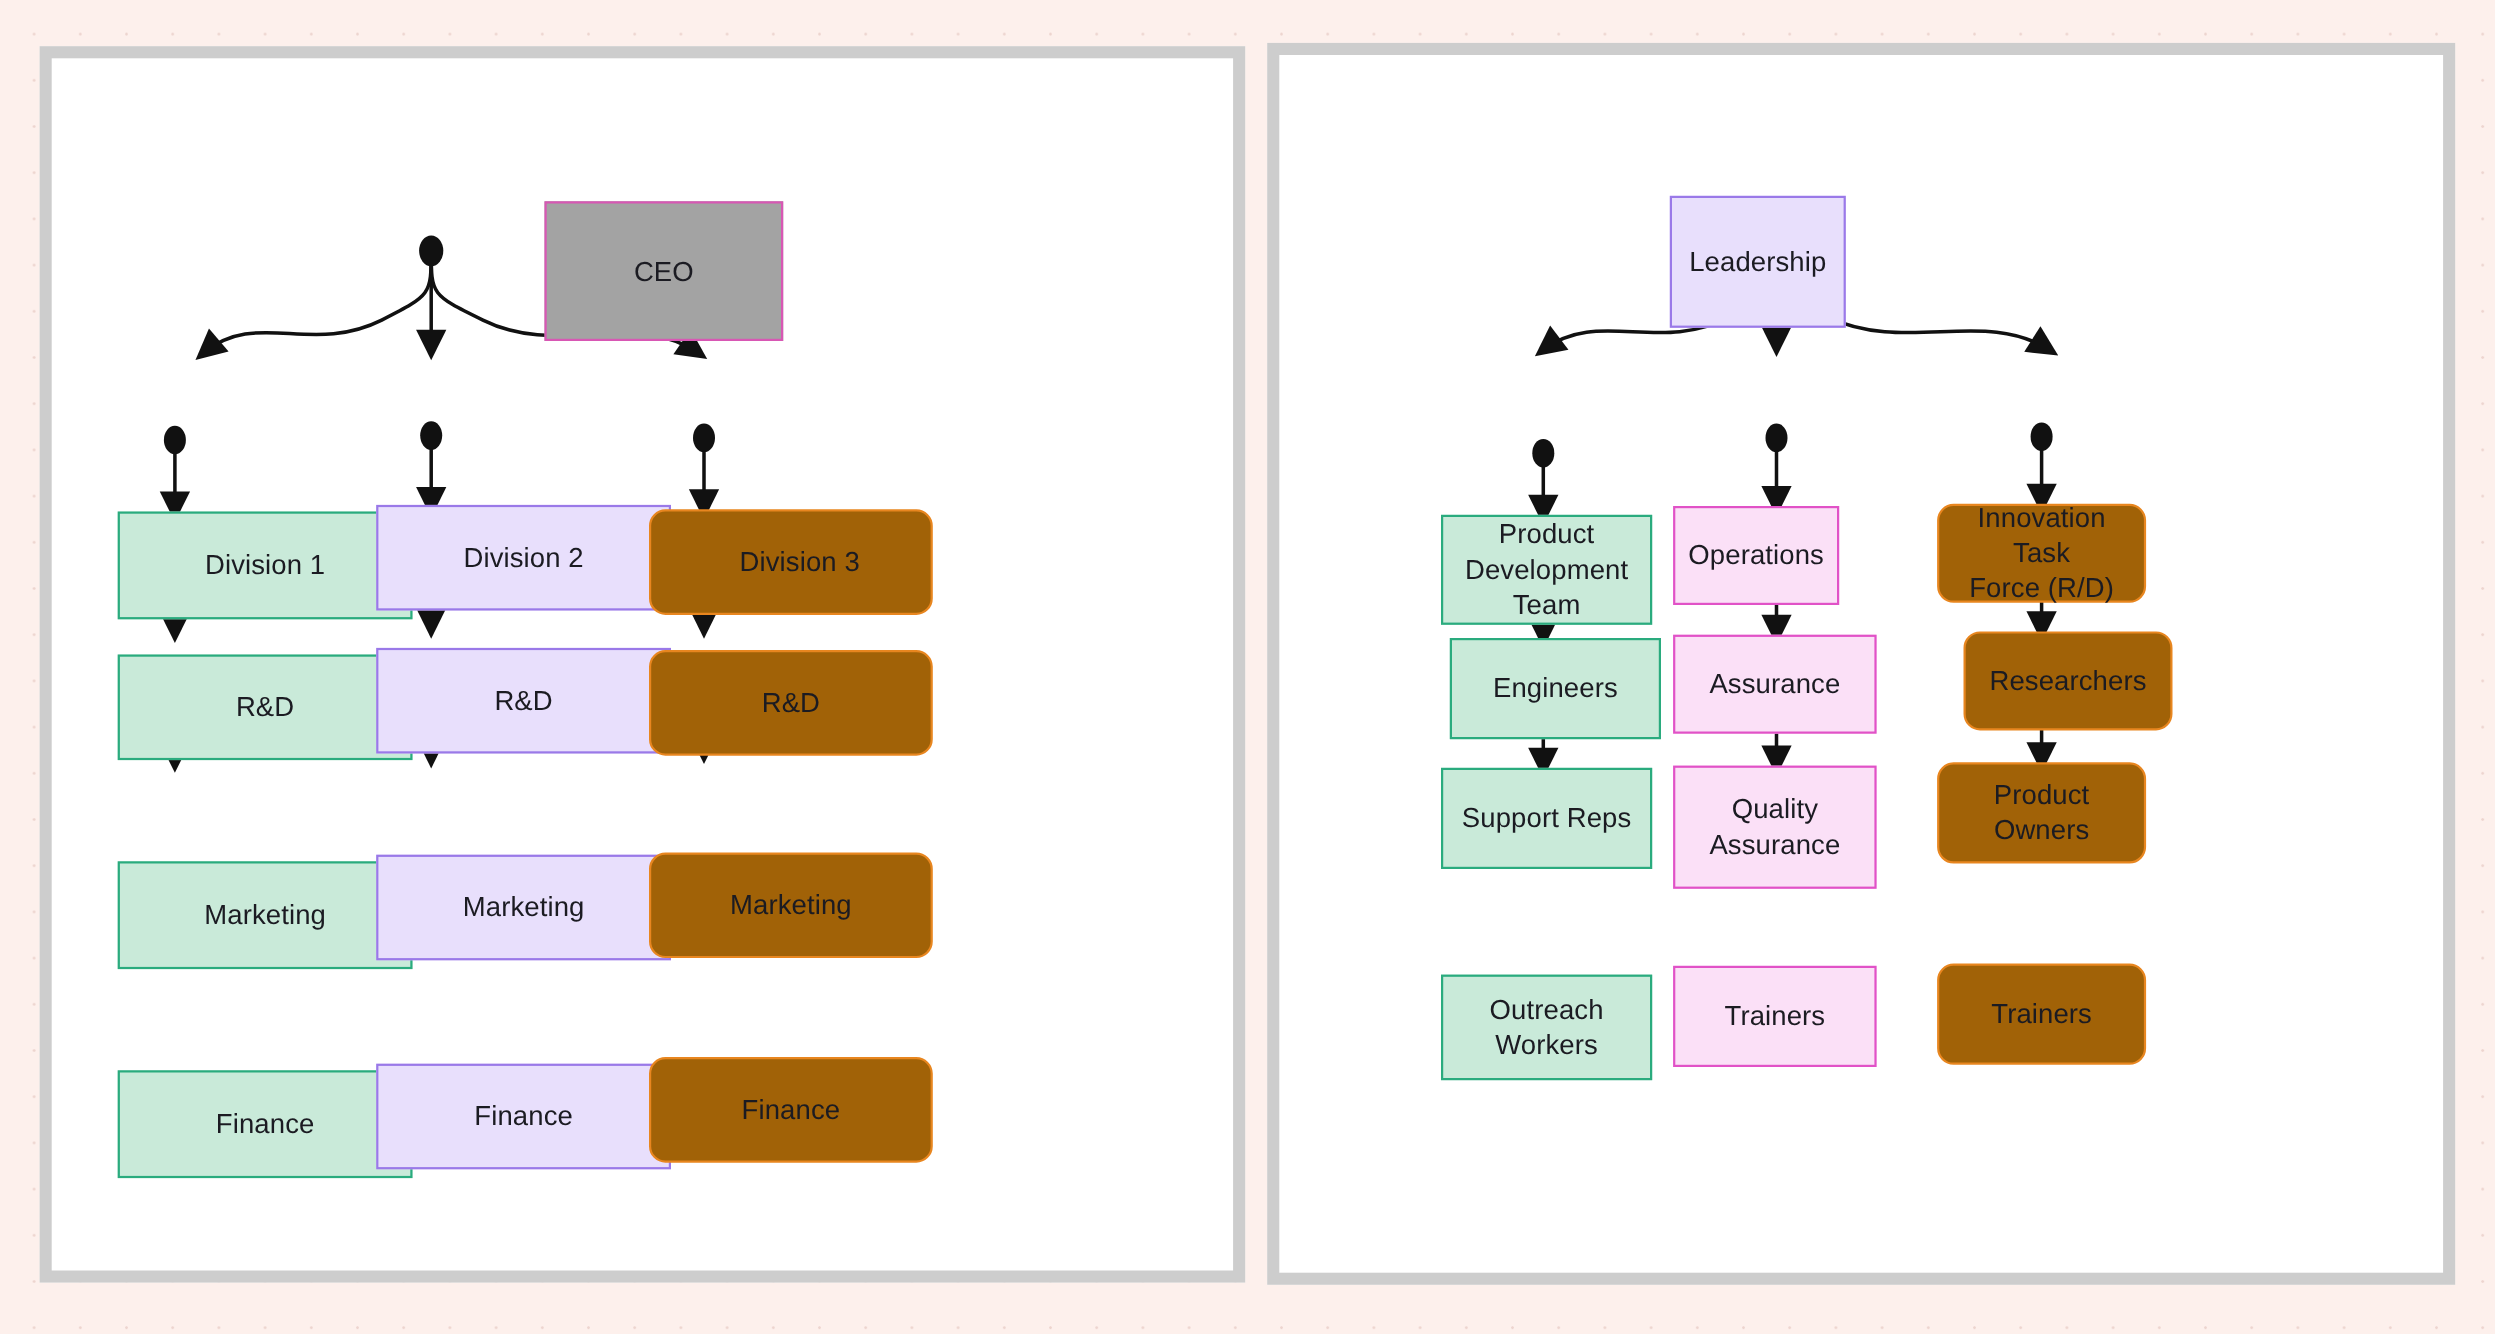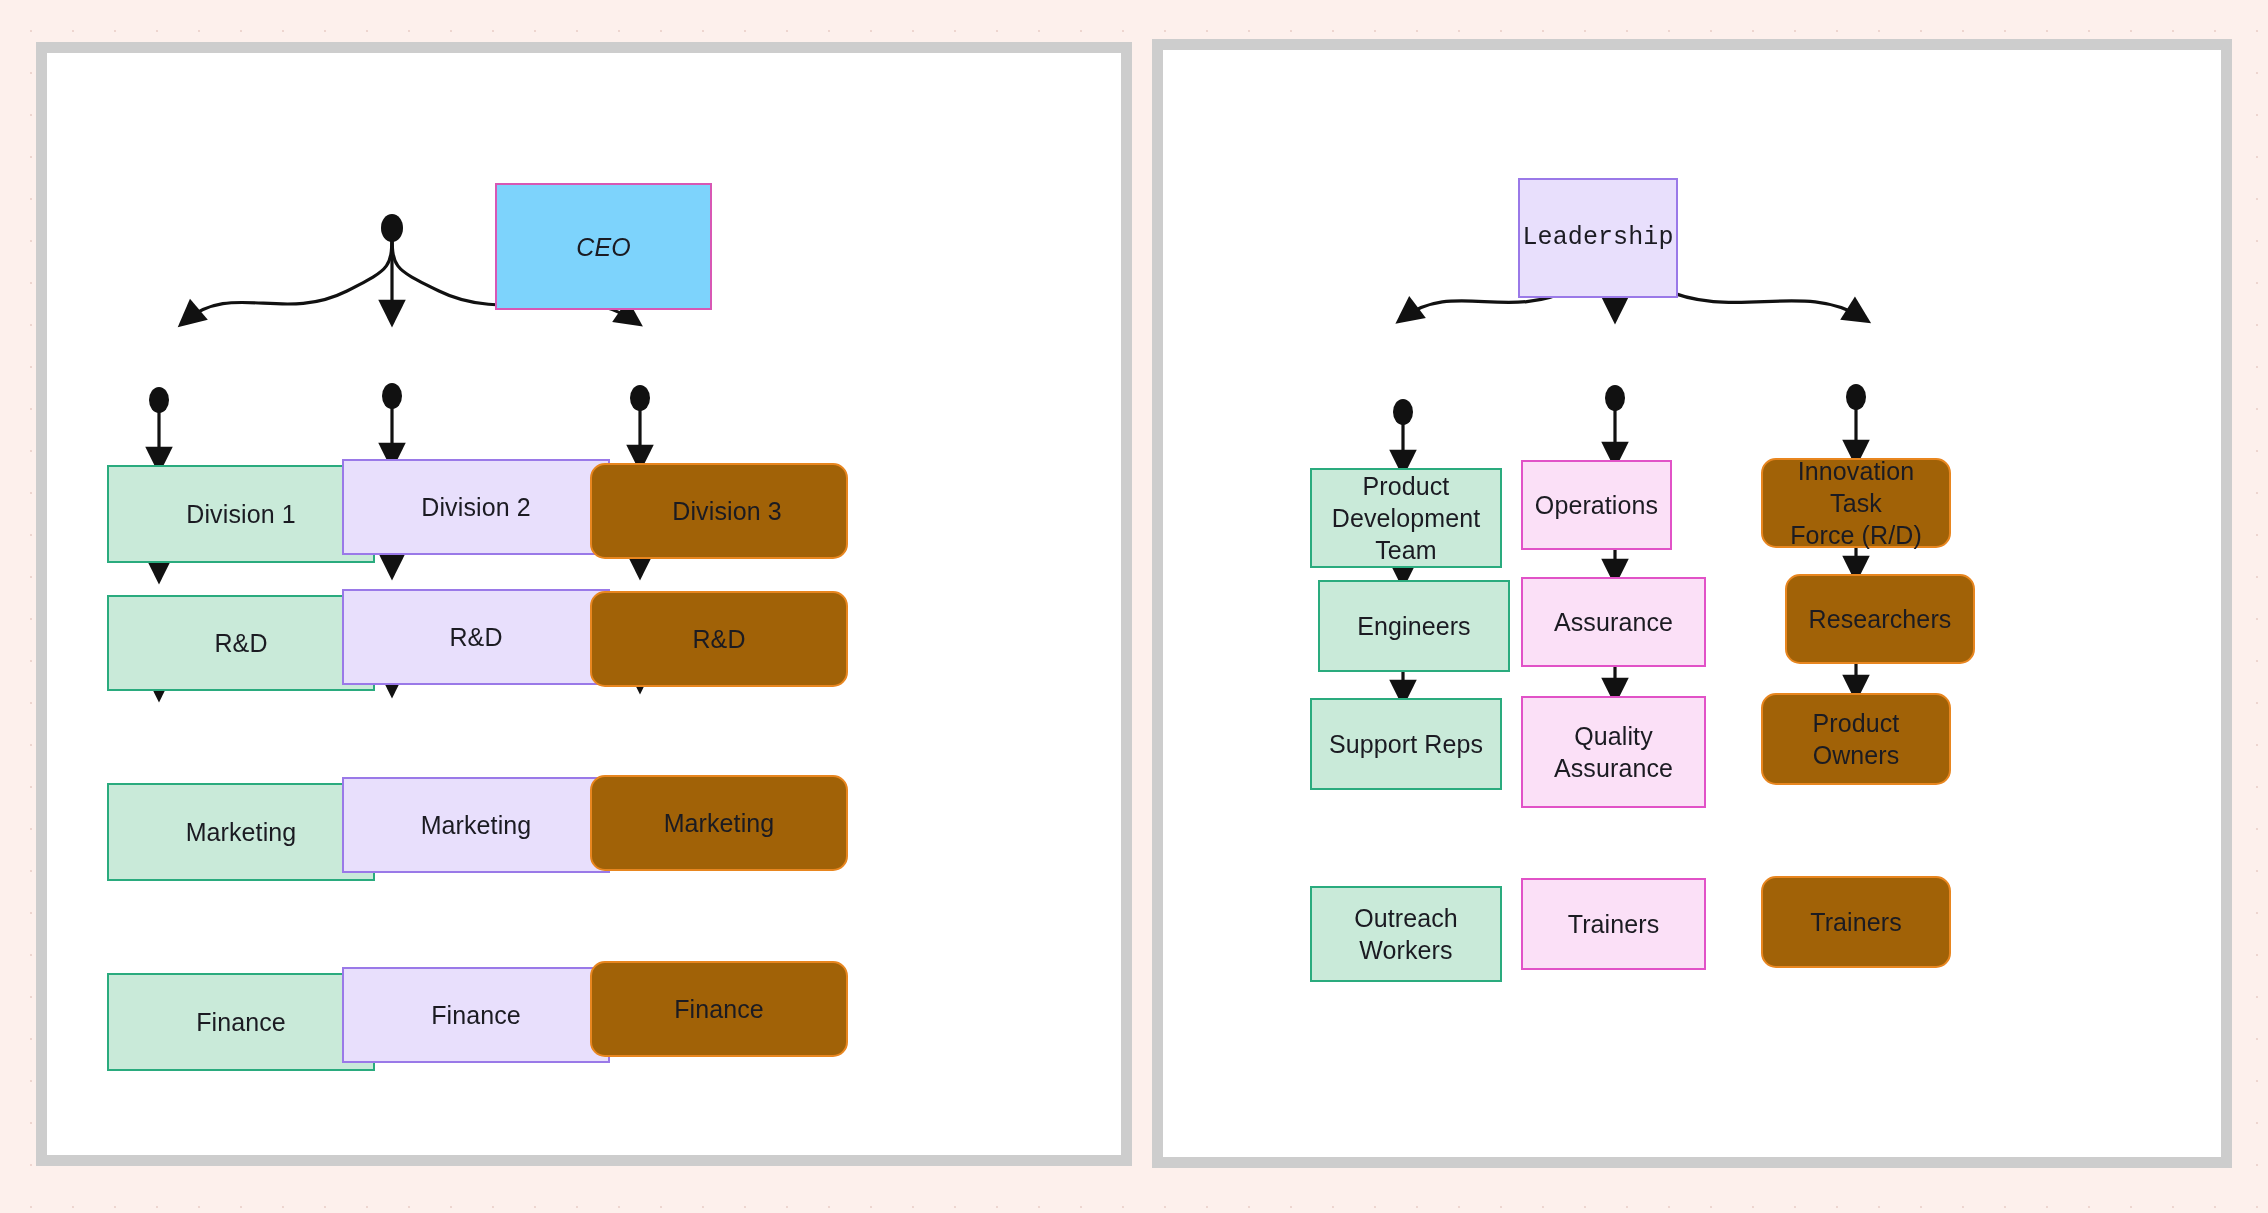--- a/index.html
+++ b/index.html
@@ -36,21 +36,21 @@
     text-align:center;
     color:#1b1b22;
     font-size:25px;
     line-height:1.28;
     letter-spacing:.1px;
     padding:2px 8px;
   }
   .node span{display:block;}
 
   
-  .c-pink   {background:#7dd3fc; border-color:#d857b4;font-style:italic;}
+  .c-pink   {background:#a3a3a3; border-color:#d857b4;}
   .c-green  {background:#c9ead9; border-color:#2aab7e;}
   .c-purple {background:#e8dffc; border-color:#9a79e8;}
   .c-orange {background:#a16207; border-color:#e8861f;border-radius:15px;}
   .c-magenta{background:#fbe0f7; border-color:#e152c7;}
 </style>
 </head>
 <body>
 
 <div class="stage">
 
@@ -163,21 +163,21 @@
       <ellipse cx="452" cy="586" rx="10" ry="13" fill="#111"></ellipse>
 
       <line x1="693" y1="347" x2="693" y2="408" stroke="#111" stroke-width="3.2" marker-end="url(#arrR)"></line>
       <ellipse cx="693" cy="347" rx="10" ry="13" fill="#111"></ellipse>
       <line x1="693" y1="463" x2="693" y2="524" stroke="#111" stroke-width="3.2" marker-end="url(#arrR)"></line>
       <ellipse cx="693" cy="463" rx="10" ry="13" fill="#111"></ellipse>
       <line x1="693" y1="583" x2="693" y2="643" stroke="#111" stroke-width="3.2" marker-end="url(#arrR)"></line>
       <ellipse cx="693" cy="583" rx="10" ry="13" fill="#111"></ellipse>
     </svg>
 
-    <div class="node c-purple" style="left:355px;top:128px;width:160px;height:120px;font-family:Liberation Mono, monospace;">
+    <div class="node c-purple" style="left:355px;top:128px;width:160px;height:120px;">
       <span>Leadership</span>
     </div>
 
     <div class="node c-green" style="left:147px;top:418px;width:192px;height:100px;">
       <span>
         <span>Product</span>
         <span>Development Team</span>
       </span>
     </div>
     <div class="node c-green" style="left:155px;top:530px;width:192px;height:92px;">

